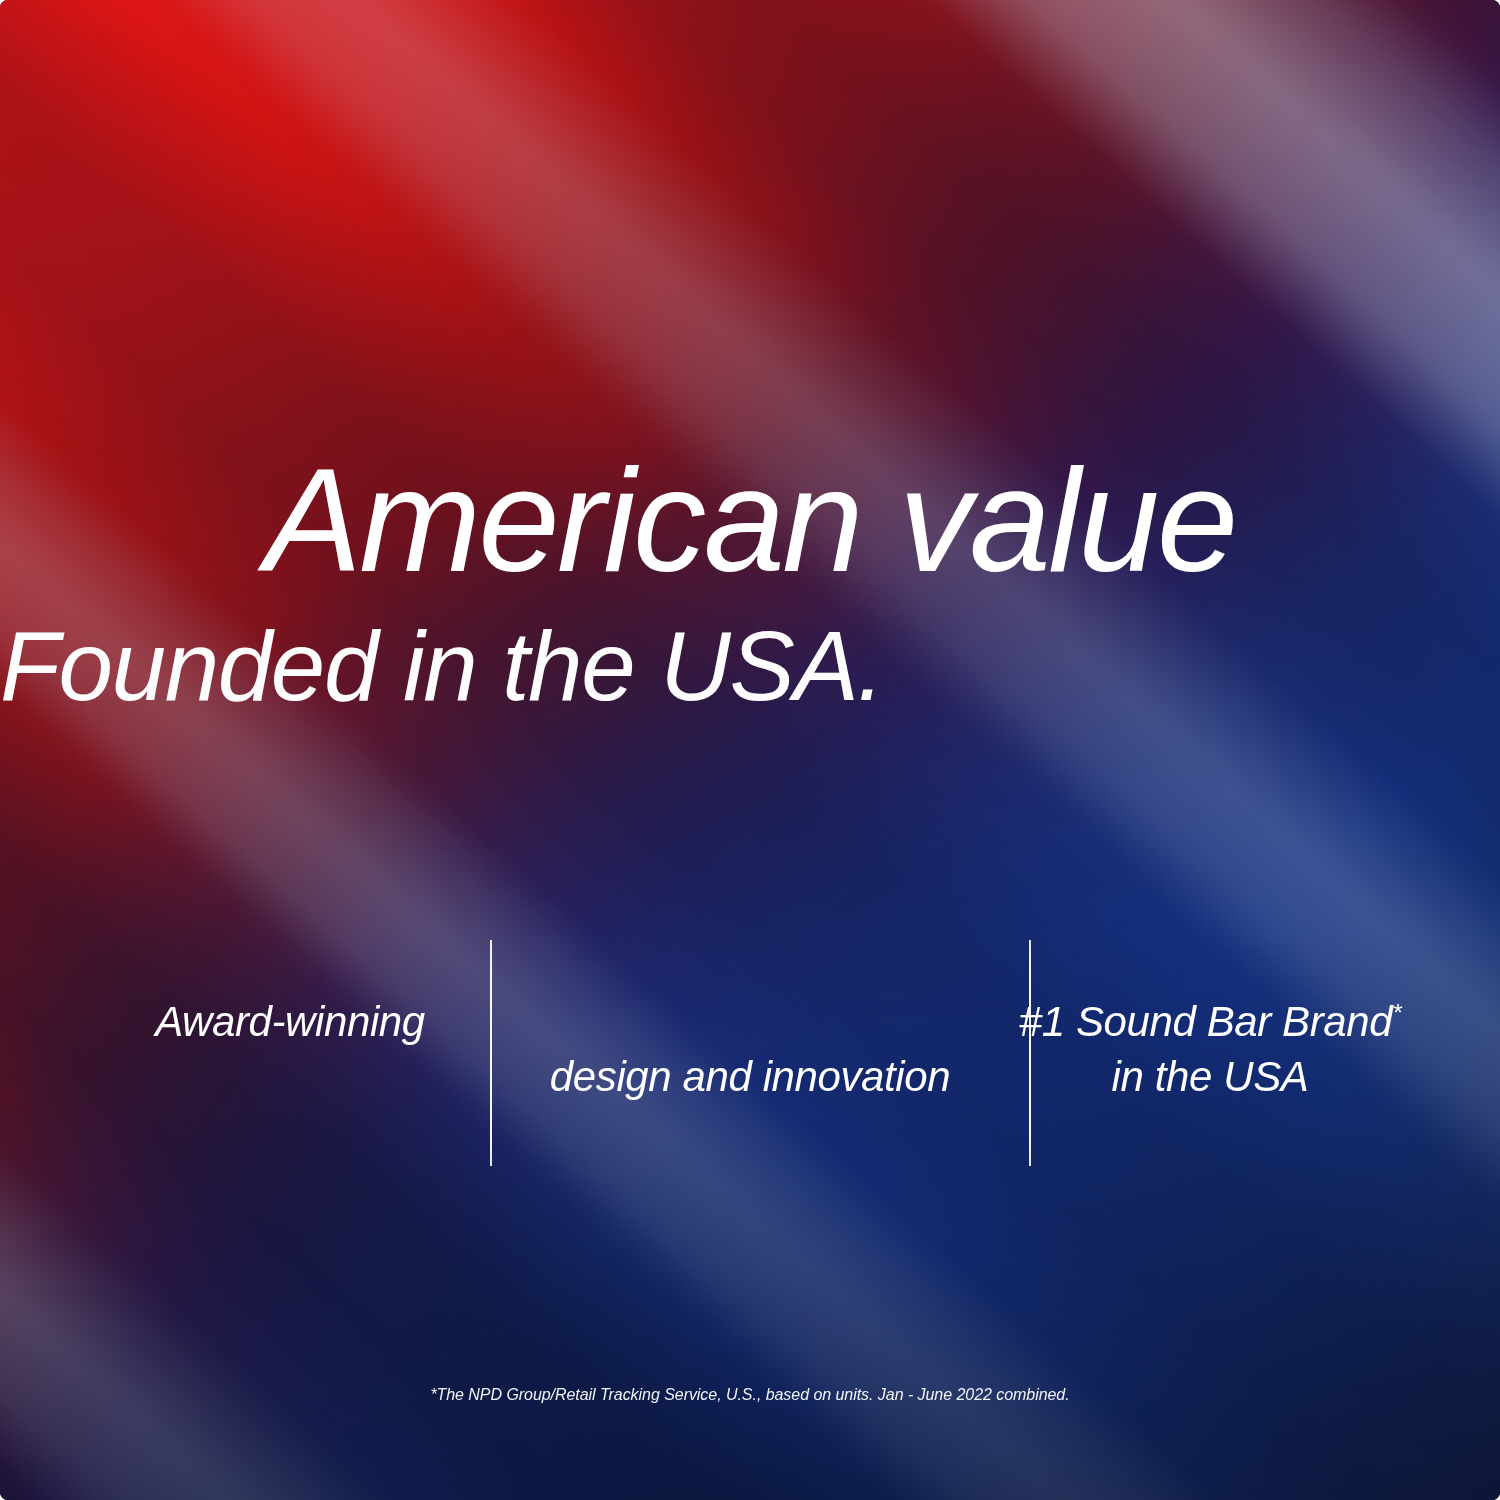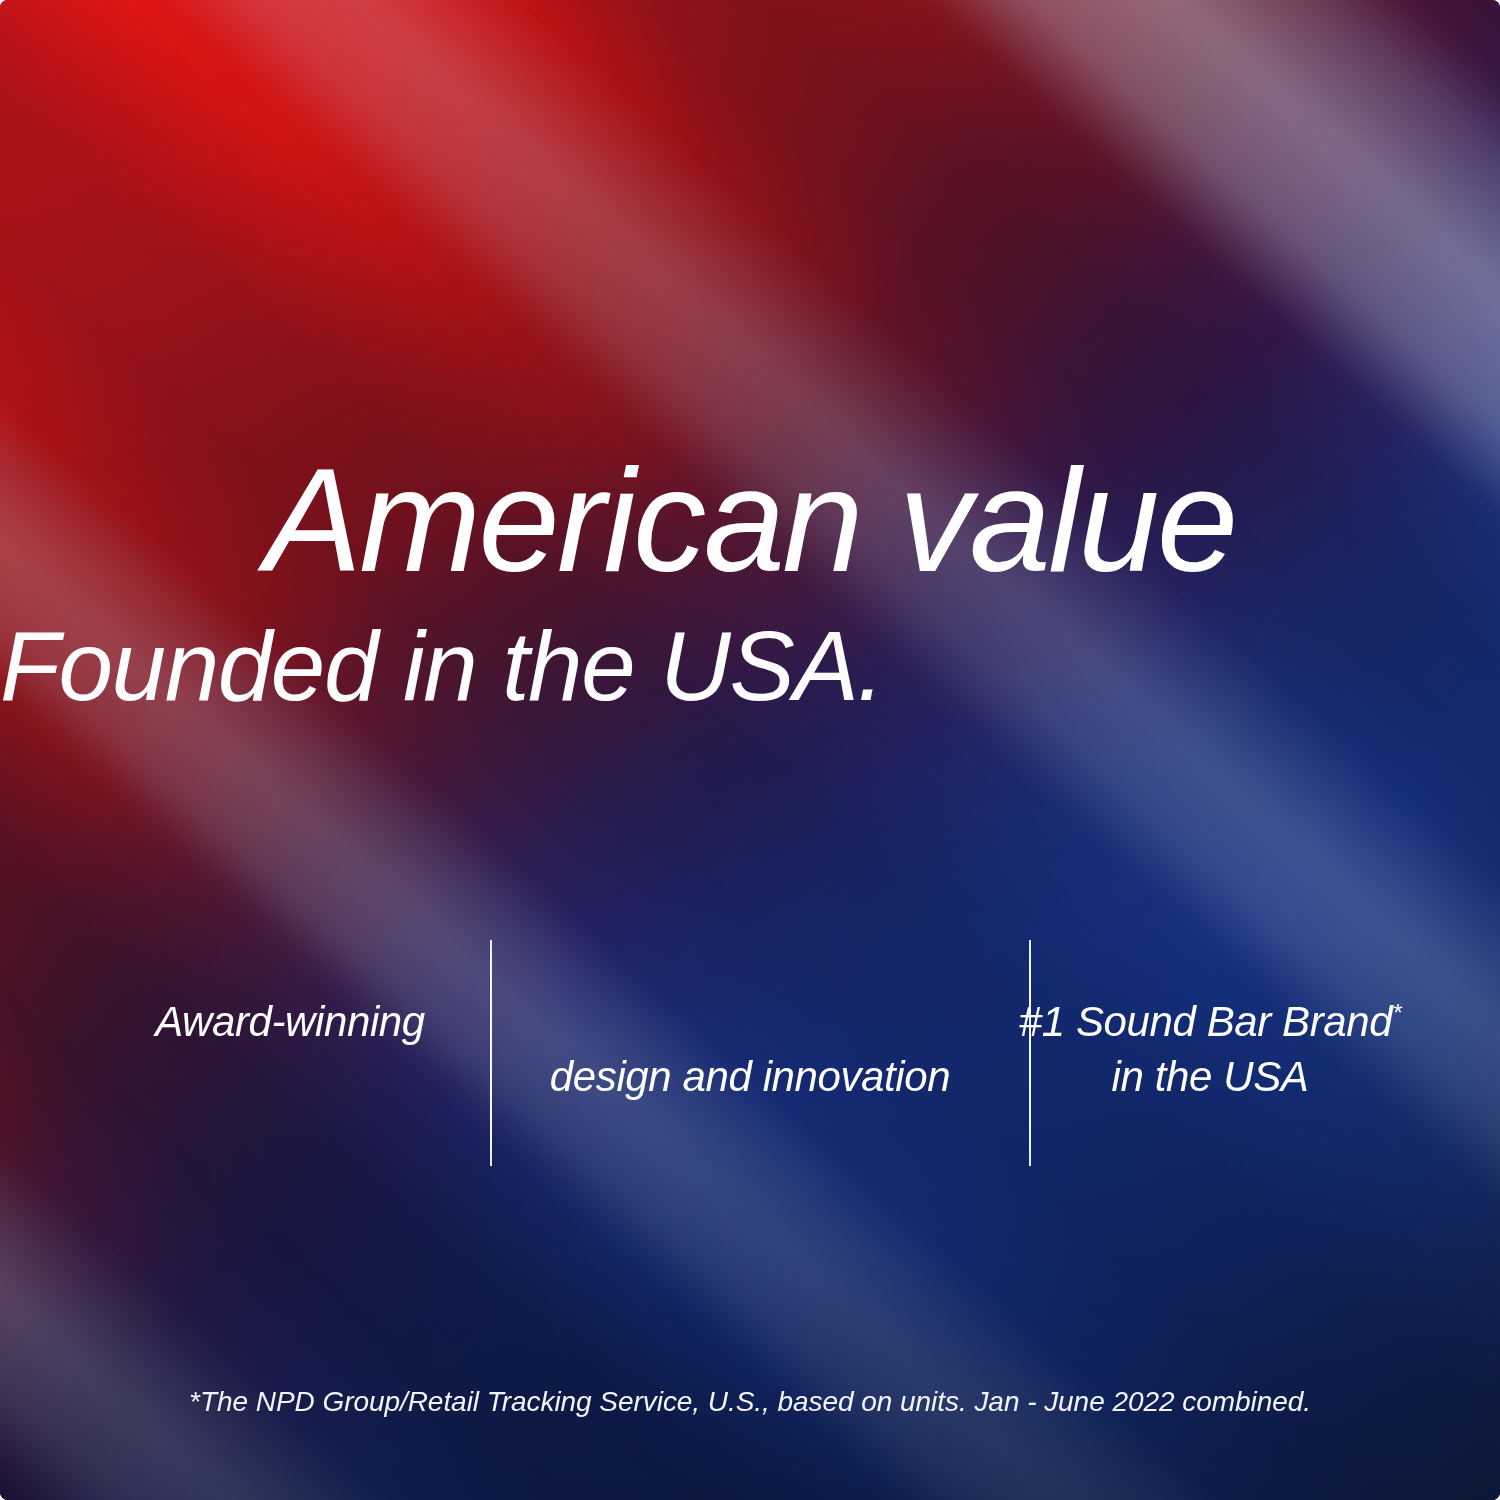--- a/index.html
+++ b/index.html
@@ -209,21 +209,21 @@
   }
   .divider.d1 { left: 490px; }
   .divider.d2 { left: 1029px; }
 
   .footnote {
     position: absolute;
     left: 0;
     right: 0;
     top: 1386px;
     text-align: center;
-    font-size: 28px;
+    font-size: 16px;
     font-weight: 400;
     letter-spacing: -0.05px;
     color: #f2f4f9;
     white-space: nowrap;
   }
 </style>
 </head>
 <body>
 
 <div class="canvas">

